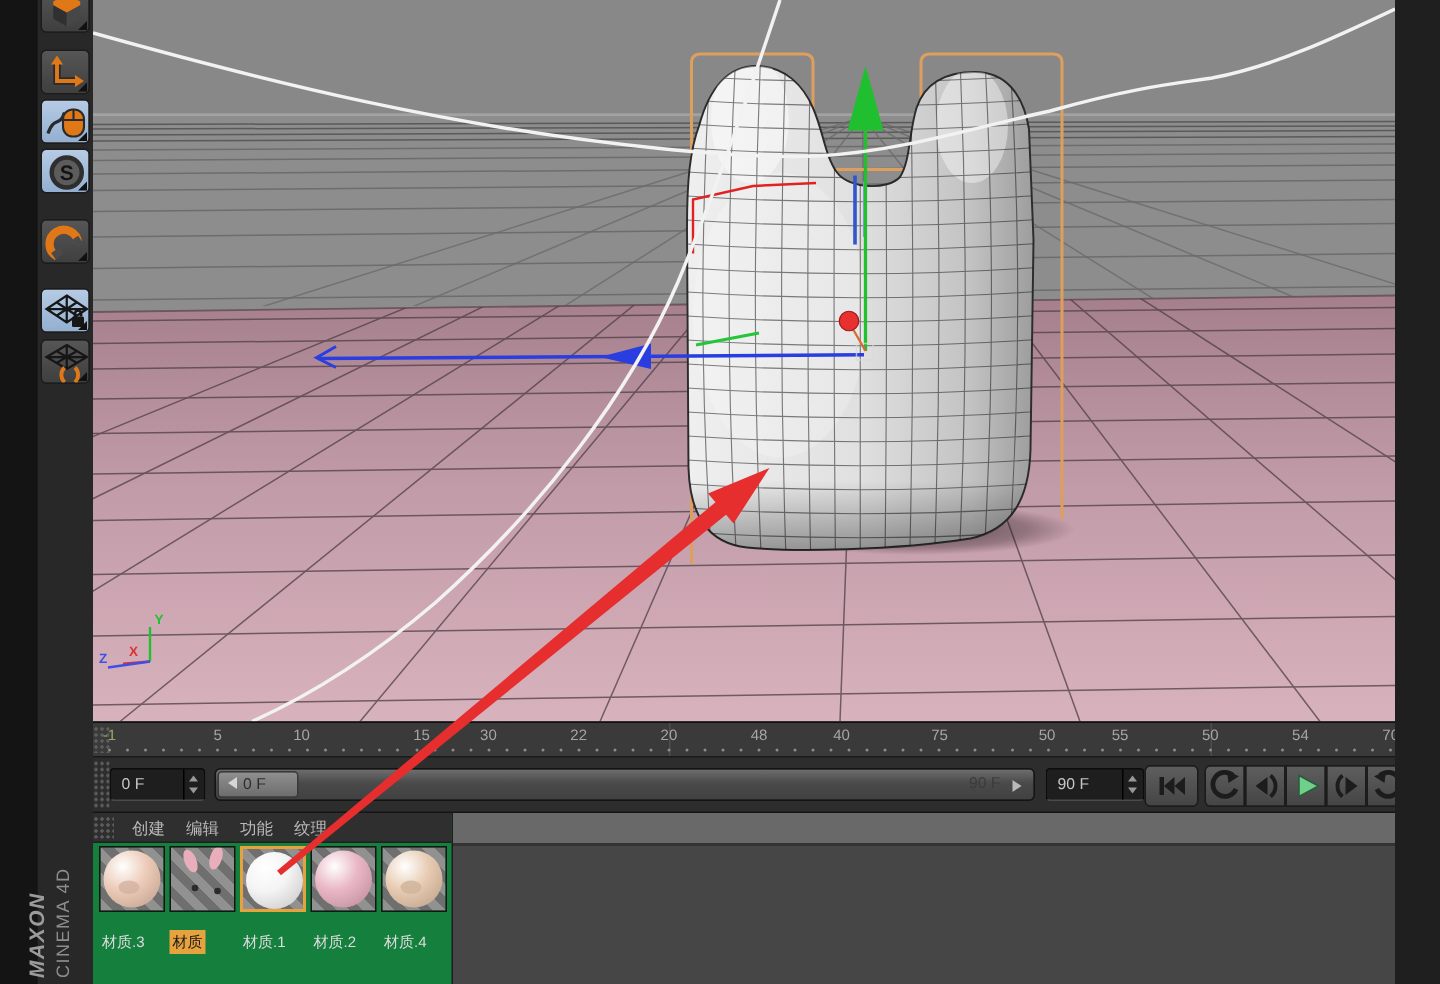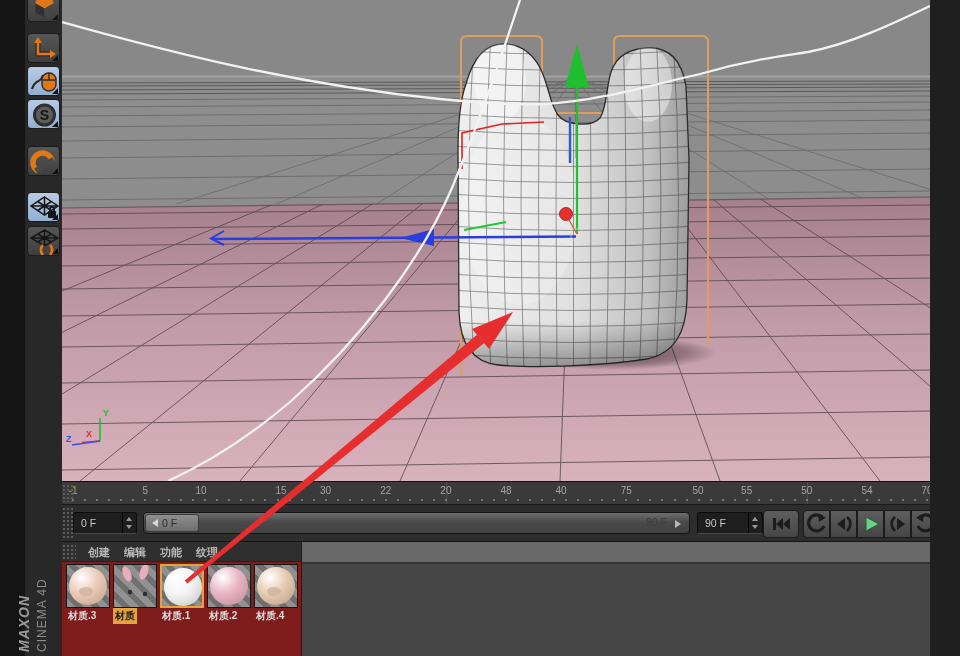--- a/index.html
+++ b/index.html
@@ -48,29 +48,29 @@
       color:#2e2e2e;font-size:10.5px;line-height:16px;}
   #slider-handle .tri{display:inline-block;width:0;height:0;margin:0 4px 0 6px;
       border-top:4px solid transparent;border-bottom:4px solid transparent;border-right:6px solid #d6d6d6;}
   #slider-end-label{position:absolute;right:22px;top:3px;font-size:10.5px;color:#3c3c3c;}
   #slider-end-tri{position:absolute;right:8px;top:7px;width:0;height:0;
       border-top:4px solid transparent;border-bottom:4px solid transparent;border-left:6px solid #b9b9b9;}
   .transport{position:absolute;top:5px;height:28px;border-radius:4px;background:linear-gradient(#5e5e5e,#454545);
       border:1px solid #1b1b1b;box-sizing:border-box;}
   .transport svg{display:block;margin:2px auto;}
   
-  #mat-panel{left:62px;top:542px;width:240px;height:114px;background:#7f1d1d;border-right:1px solid #1d1d1d;box-sizing:border-box;font-weight:bold;}
+  #mat-panel{left:62px;top:542px;width:240px;height:114px;background:#15803d;border-right:1px solid #1d1d1d;box-sizing:border-box;}
   #mat-menu{position:absolute;left:0;top:0;width:100%;height:19px;background:#2f2f2f;border-bottom:1px solid #202020;}
   .menu-item{position:absolute;top:3px;font-size:11px;color:#b9b9b9;}
   .mat-item{position:absolute;top:22px;width:44px;}
   .mat-thumb{width:44px;height:44px;box-sizing:border-box;border:1px solid #151515;position:relative;overflow:hidden;
       background:repeating-linear-gradient(45deg,#919191 0 6px,#6f6f6f 6px 12px);}
   .mat-thumb.sel{border:2px solid #e6a23c;}
   .mat-thumb .ball{position:absolute;left:2px;top:2px;width:38px;height:38px;border-radius:50%;}
-  .mat-label{margin-top:0;font-size:10px;color:#dcdcdc;padding:1px 2px;display:inline-block;max-width:40px;
+  .mat-label{margin-top:12px;font-size:10px;color:#dcdcdc;padding:1px 2px;display:inline-block;max-width:40px;
       overflow:hidden;white-space:nowrap;}
   .mat-label.sel{background:#e6a23c;color:#1b1b1b;}
   #right-panel{left:302px;top:542px;width:628px;height:114px;background:#464646;}
   #right-panel-header{position:absolute;left:0;top:0;width:100%;height:20px;background:#696969;border-bottom:2px solid #333;}
   #overlay-svg{left:0;top:0;width:960px;height:656px;z-index:60;pointer-events:none;}
 </style>
 </head>
 <body>
 
 <div class="abs" id="left-strip"></div>

